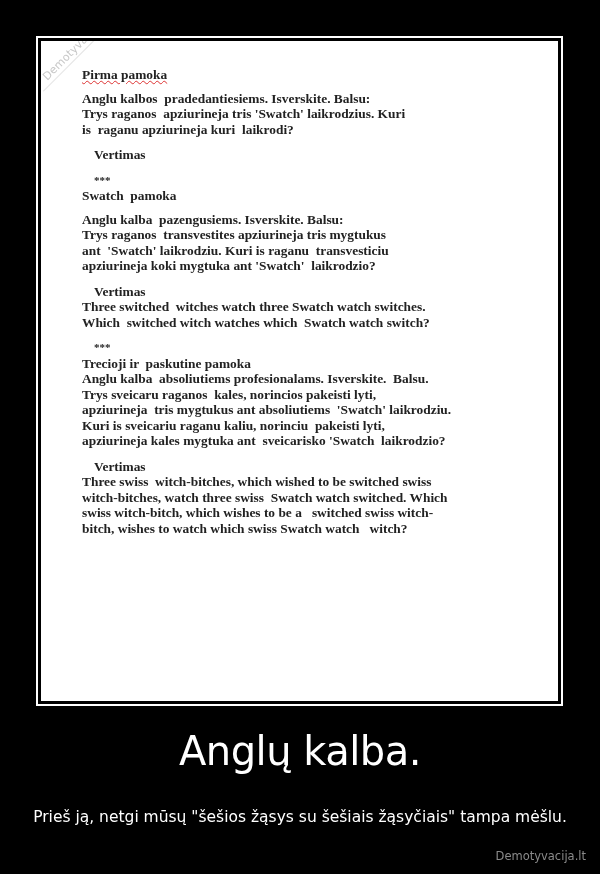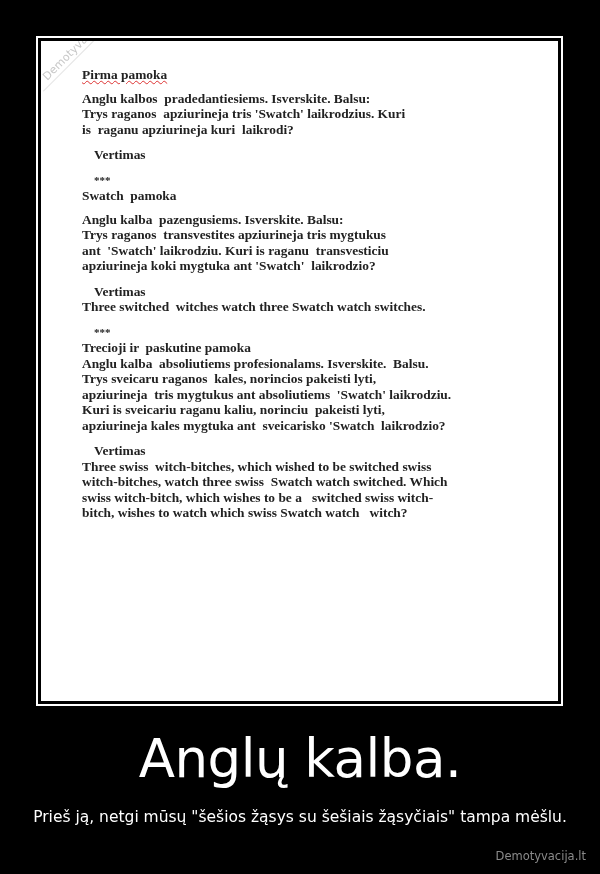--- a/index.html
+++ b/index.html
@@ -28,21 +28,21 @@
     }
     .doc .line { white-space: pre; display: block; }
     .doc .section-title { display: block; white-space: pre; }
     .doc .underline { text-decoration: underline wavy #d33; text-decoration-thickness: 1px; }
     .doc .vert { display: block; white-space: pre; padding-left: 12px; }
     .doc .stars { display: block; white-space: pre; padding-left: 12px; font-size: 11px; }
     .gap-s { height: 8px; }
     .gap-m { height: 10px; }
     .caption-title {
       position: absolute; left: 0; right: 0; top: 728px; text-align: center;
-      color: #fff; font-family: "DejaVu Sans", sans-serif; font-size: 53px; letter-spacing: -0.5px;
+      color: #fff; font-family: "DejaVu Sans", sans-serif; font-size: 40px; letter-spacing: -0.5px;
     }
     .caption-sub {
       position: absolute; left: 0; right: 0; top: 808px; text-align: center;
       color: #fff; font-family: "DejaVu Sans", sans-serif; font-size: 15.5px;
     }
     .site-credit {
       position: absolute; right: 14px; top: 849px; color: #8a8a8a;
       font-family: "DejaVu Sans", sans-serif; font-size: 11.5px;
     }
   </style>
@@ -65,20 +65,21 @@
       <span class="stars">***</span>
       <span class="section-title">Swatch  pamoka</span>
       <div class="gap-s"></div>
       <span class="line">Anglu kalba  pazengusiems. Isverskite. Balsu:</span>
       <span class="line">Trys raganos  transvestites apziurineja tris mygtukus</span>
       <span class="line">ant  'Swatch' laikrodziu. Kuri is raganu  transvesticiu</span>
       <span class="line">apziurineja koki mygtuka ant 'Swatch'  laikrodzio?</span>
       <div class="gap-m"></div>
       <span class="vert">Vertimas</span>
       <span class="line">Three switched  witches watch three Swatch watch switches.</span>
+      <span class="line">Which  switched witch watches which  Swatch watch switch?</span>
       <div class="gap-m"></div>
       <span class="stars">***</span>
       <span class="section-title">Trecioji ir  paskutine pamoka</span>
       <span class="line">Anglu kalba  absoliutiems profesionalams. Isverskite.  Balsu.</span>
       <span class="line">Trys sveicaru raganos  kales, norincios pakeisti lyti,</span>
       <span class="line">apziurineja  tris mygtukus ant absoliutiems  'Swatch' laikrodziu.</span>
       <span class="line">Kuri is sveicariu raganu kaliu, norinciu  pakeisti lyti,</span>
       <span class="line">apziurineja kales mygtuka ant  sveicarisko 'Swatch  laikrodzio?</span>
       <div class="gap-m"></div>
       <span class="vert">Vertimas</span>

